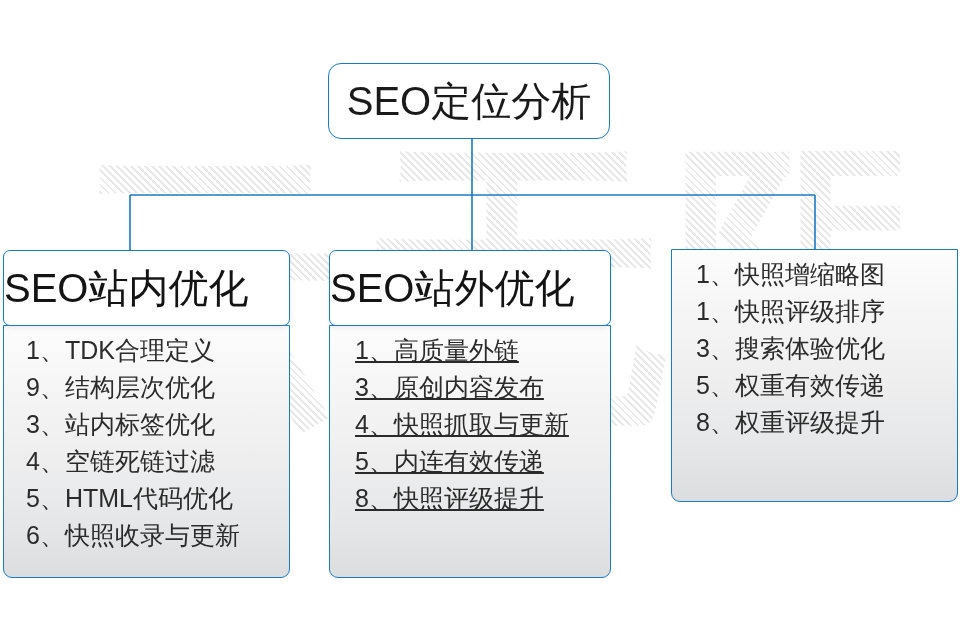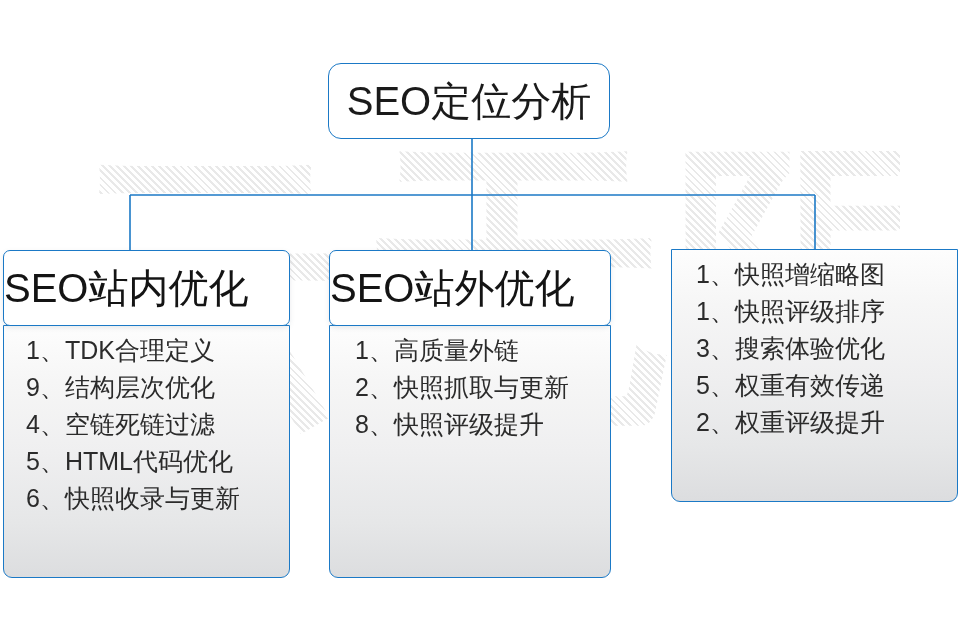--- a/index.html
+++ b/index.html
@@ -138,21 +138,21 @@
     margin: 0;
     padding: 0;
   }
   .col-list li {
     font-size: 25px;
     line-height: 37px;
     color: #2b2b2b;
     white-space: nowrap;
   }
   .col-1 .col-list li { padding-left: 22px; }
-  .col-2 .col-list li { padding-left: 25px; }
+  .col-2 .col-list li { padding-left: 25px; text-decoration: underline; }
   .col-3 .col-list li { padding-left: 24px; }
 </style>
 </head>
 <body>
 
 <div id="stage">
 
   <div id="watermark">
     <div id="watermark-text">云无限</div>
   </div>
@@ -173,45 +173,48 @@
   </div>
 
   <div class="column col-1">
     <div class="col-header">
       <span class="col-header-label">SEO站内优化</span>
     </div>
     <div class="col-body">
       <ul class="col-list">
         <li>1、TDK合理定义</li>
         <li>9、结构层次优化</li>
+        <li>3、站内标签优化</li>
         <li>4、空链死链过滤</li>
         <li>5、HTML代码优化</li>
         <li>6、快照收录与更新</li>
       </ul>
     </div>
   </div>
 
   <div class="column col-2">
     <div class="col-header">
       <span class="col-header-label">SEO站外优化</span>
     </div>
     <div class="col-body">
       <ul class="col-list">
         <li>1、高质量外链</li>
-        <li>2、快照抓取与更新</li>
+        <li>3、原创内容发布</li>
+        <li>4、快照抓取与更新</li>
+        <li>5、内连有效传递</li>
         <li>8、快照评级提升</li>
       </ul>
     </div>
   </div>
 
   <div class="column col-3">
     <div class="col-body">
       <ul class="col-list">
         <li>1、快照增缩略图</li>
         <li>1、快照评级排序</li>
         <li>3、搜索体验优化</li>
         <li>5、权重有效传递</li>
-        <li>2、权重评级提升</li>
+        <li>8、权重评级提升</li>
       </ul>
     </div>
   </div>
 
 </div>
 
 </body></html>

